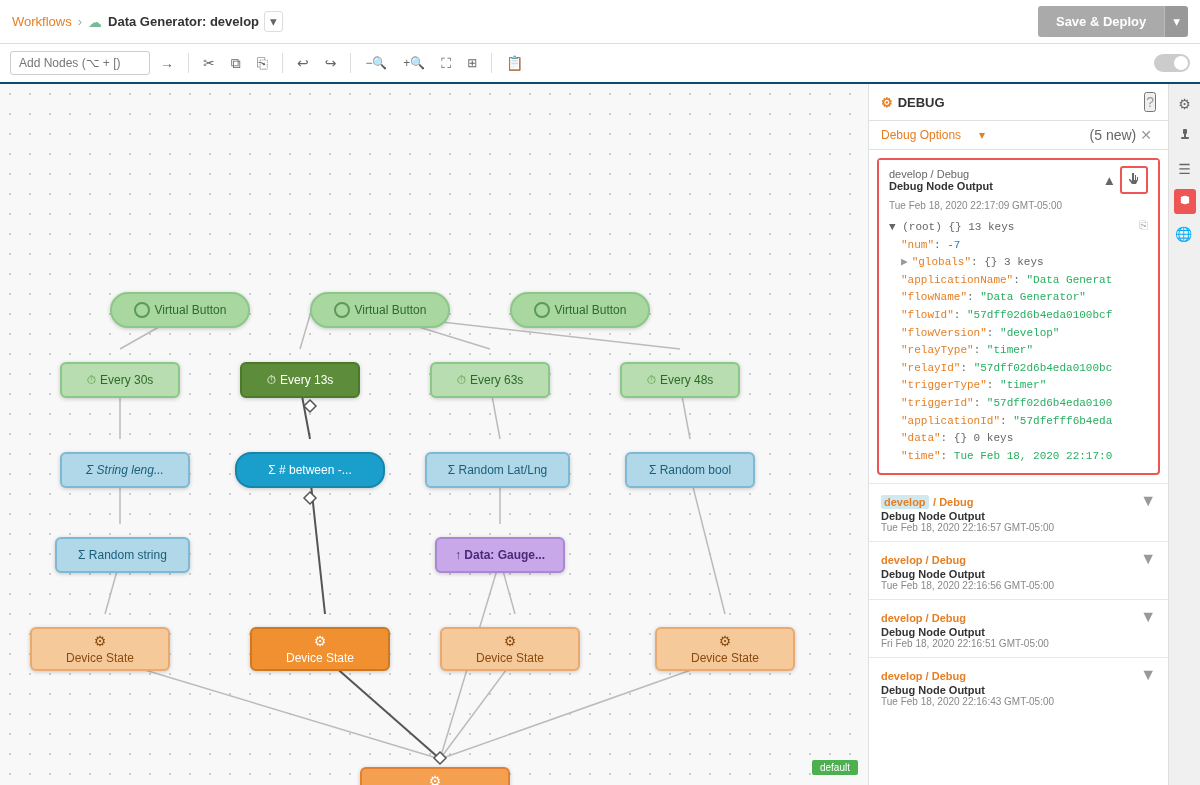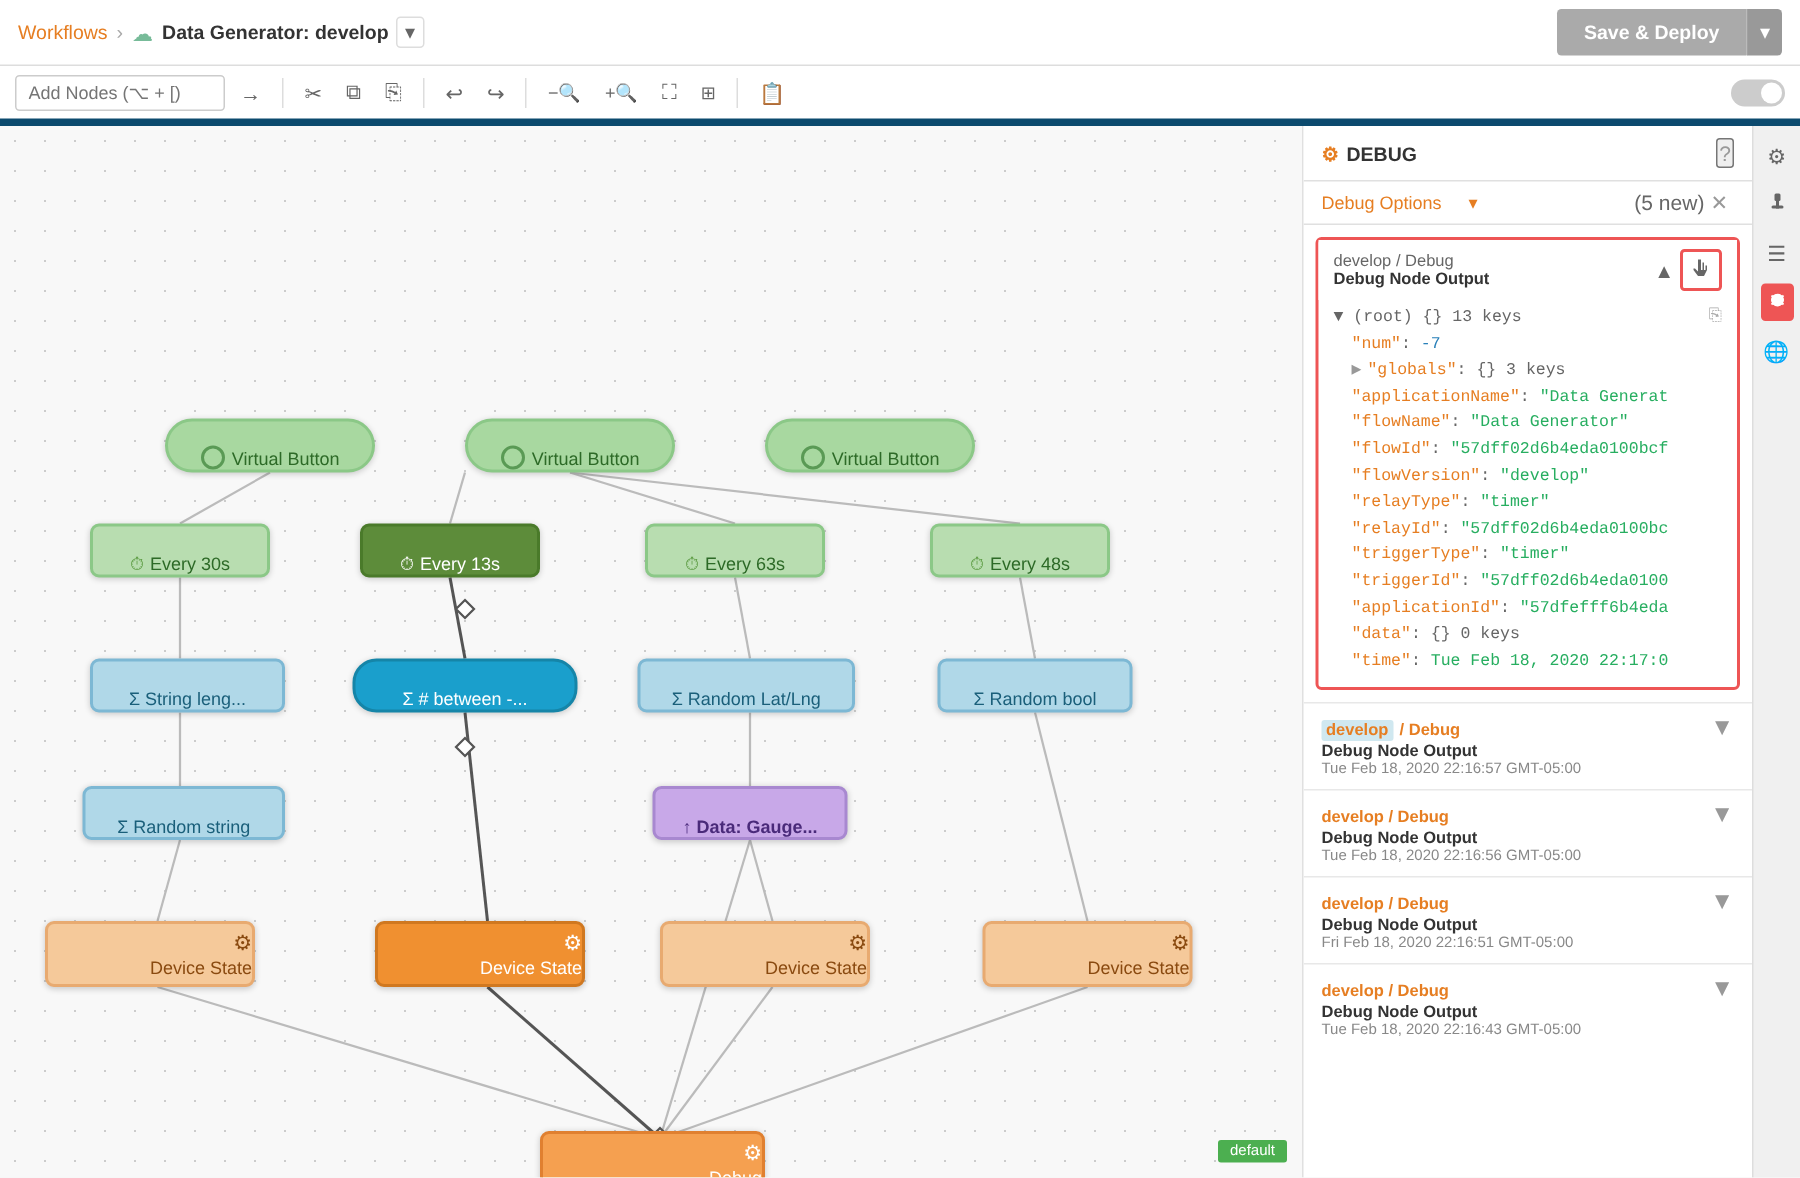--- a/index.html
+++ b/index.html
@@ -14,21 +14,21 @@
     .breadcrumb-sep { color: #aaa; }
     .workflow-title { font-weight: 600; color: #333; display: flex; align-items: center; gap: 5px; }
     .cloud-icon { color: #7b9; font-size: 14px; }
     .chevron-btn { background: none; border: 1px solid #ddd; border-radius: 3px; padding: 2px 5px; cursor: pointer; color: #666; }
     .save-deploy-group { display: flex; align-items: center; }
     .save-deploy-btn { background: #aaa; color: #fff; border: none; padding: 8px 18px; font-size: 13px; font-weight: 600; cursor: pointer; border-radius: 3px 0 0 3px; }
     .save-deploy-arrow { background: #999; color: #fff; border: none; padding: 8px 8px; cursor: pointer; border-radius: 0 3px 3px 0; border-left: 1px solid #bbb; }
 
     
     .toolbar {
-      display: flex; align-items: center; background: #fff; border-bottom: 5px solid #0c4a6e;
+      display: flex; align-items: center; background: #fff; border-bottom: 2px solid #0c4a6e;
       padding: 0 10px; height: 40px; gap: 4px;
     }
     .toolbar-input { border: 1px solid #ccc; border-radius: 3px; padding: 4px 8px; font-size: 12px; color: #666; width: 140px; }
     .tb-sep { width: 1px; background: #ddd; height: 20px; margin: 0 4px; }
     .tb-btn { background: none; border: none; cursor: pointer; padding: 4px 6px; color: #666; font-size: 14px; border-radius: 3px; }
     .tb-toggle { width: 36px; height: 18px; background: #ccc; border-radius: 9px; position: relative; cursor: pointer; margin-left: auto; }
     .tb-toggle-knob { width: 14px; height: 14px; background: #fff; border-radius: 50%; position: absolute; top: 2px; right: 2px; transition: right 0.2s; }
 
     
     .main-layout { display: flex; height: calc(785px - 84px); }
@@ -38,23 +38,24 @@
       flex: 1; background-image: radial-gradient(circle, #ccc 1px, transparent 1px);
       background-size: 20px 20px; background-color: #f8f8f8; position: relative; overflow: hidden;
     }
     .default-badge {
       position: absolute; bottom: 10px; right: 10px; background: #4caf50; color: #fff;
       font-size: 10px; padding: 2px 8px; border-radius: 2px;
     }
 
     
     .node {
-      position: absolute; border-radius: 6px; display: flex; align-items: flex-end; justify-content: center;
+      position: absolute; border-radius: 6px; display: flex; align-items: center; justify-content: center;
       font-size: 12px; font-weight: 500; color: #fff; cursor: pointer; user-select: none;
       box-shadow: 0 1px 4px rgba(0,0,0,0.2);
+      margin-top: 13px;
     }
 
     
     .node-vbtn { background: #a8d8a0; color: #2d6a27; border: 2px solid #8bc887; }
     
     .node-timer { background: #b8ddb0; color: #2d6a27; border: 2px solid #8bc887; }
     
     .node-timer-active { background: #5d8c3a; color: #fff; border: 2px solid #4a7a2a; }
     
     .node-math { background: #b0d8e8; color: #1a5f7a; border: 2px solid #7db8d4; }
@@ -248,21 +249,21 @@
       <span style="margin-right:4px;color:#5a9a40;">⏱</span>
       <span style="color:#2d6a27;font-size:12px;">Every 63s</span>
     </div>
 
     <div class="node node-timer" style="left:620px;top:265px;width:120px;height:36px;border-radius:6px;">
       <span style="margin-right:4px;color:#5a9a40;">⏱</span>
       <span style="color:#2d6a27;font-size:12px;">Every 48s</span>
     </div>
 
     <div class="node node-math" style="left:60px;top:355px;width:130px;height:36px;border-radius:6px;">
-      <span style="color:#1a5f7a;font-size:12px;">Σ  String leng...</span>
+      <span style="color:#1a5f7a;font-size:12px;font-style:italic;">Σ  String leng...</span>
     </div>
 
     <div class="node node-math-active" style="left:235px;top:355px;width:150px;height:36px;border-radius:16px;">
       <span style="font-size:12px;">Σ  # between -...</span>
     </div>
 
     <div class="node node-math" style="left:425px;top:355px;width:145px;height:36px;border-radius:6px;">
       <span style="color:#1a5f7a;font-size:12px;">Σ  Random Lat/Lng</span>
     </div>
 
@@ -331,20 +332,21 @@
           <div class="debug-output-title">develop / Debug</div>
           <div class="debug-output-type">Debug Node Output</div>
         </div>
         <button class="debug-up-btn">▲</button>
         <div class="cursor-icon">
           <svg width="16" height="16" viewBox="0 0 16 16">
             <path d="M6 1v8l-2-2H3v1l3 4h4l2-4V5h-1v3H10V3h-1v5H8V1H6z" fill="#666" stroke="none"></path>
           </svg>
         </div>
       </div>
+      <div class="debug-output-time">Tue Feb 18, 2020 22:17:09 GMT-05:00</div>
 
       <div class="json-tree">
         <button class="copy-btn">⎘</button>
         <div class="json-root">▼ (root) {} 13 keys</div>
         <div style="padding-left:12px;">
           <div><span class="json-key">"num"</span><span style="color:#666">:</span><span class="json-val-num"> -7</span></div>
           <div><span class="json-expand">▶</span><span class="json-key">"globals"</span><span style="color:#666">:</span><span class="json-val-obj"> {} 3 keys</span></div>
           <div><span class="json-key">"applicationName"</span><span style="color:#666">:</span><span class="json-val-str"> "Data Generat</span></div>
           <div><span class="json-key">"flowName"</span><span style="color:#666">:</span><span class="json-val-str"> "Data Generator"</span></div>
           <div><span class="json-key">"flowId"</span><span style="color:#666">:</span><span class="json-val-str"> "57dff02d6b4eda0100bcf</span></div>

